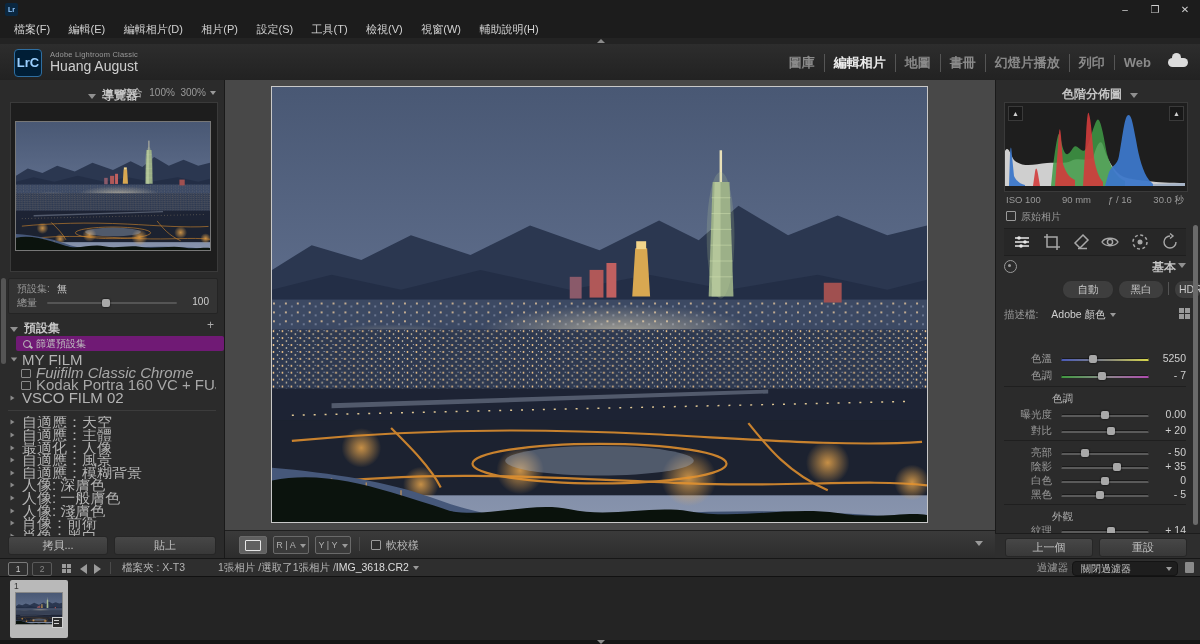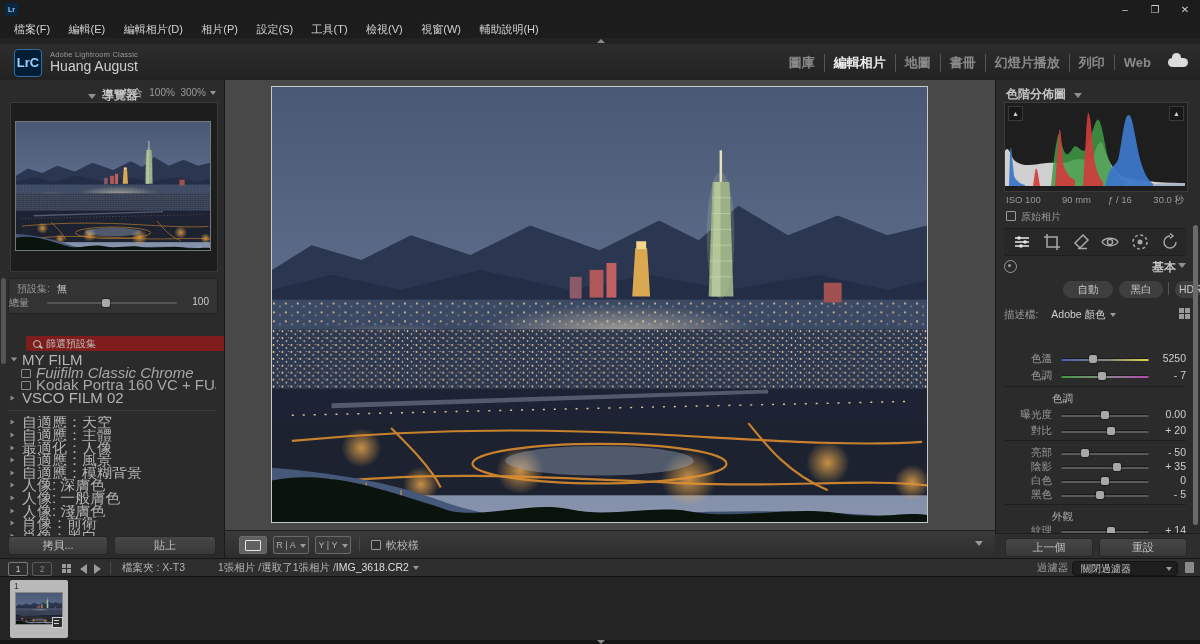--- a/index.html
+++ b/index.html
@@ -42,21 +42,21 @@
   .navbox{left:10px;top:22px;width:206px;height:168px;background:#1d1d1d;border:1px solid #3a3a3a;}
   .navimg{position:absolute;left:5px;top:19px;width:194px;height:128px;outline:1px solid #777;}
   
   .pcur{left:8px;top:198px;width:208px;height:34px;background:#333;border:1px solid #242424;border-radius:2px;font-size:10px;color:#9a9a9a;}
   .pcur .v{color:#cfcfcf;}
   .amttrack{position:absolute;left:38px;top:23px;width:130px;height:2px;background:#555;border-radius:1px;}
   .amttrack .thumb{top:-3px;}
   
   .phead2{left:10px;top:238px;width:206px;height:16px;}
   .plus{position:absolute;right:2px;top:0;font-size:12px;color:#aaa;}
-  .pfilter{left:26px;top:256px;width:208px;height:15px;background:#7f1d1d;border-radius:2px;font-size:10px;color:#c0c0c0;line-height:15px;}
+  .pfilter{left:16px;top:256px;width:208px;height:15px;background:#701a75;border-radius:2px;font-size:10px;color:#c0c0c0;line-height:15px;}
   .mag{display:inline-block;width:6px;height:6px;border:1.5px solid #bbb;border-radius:50%;margin:0 5px 0 7px;position:relative;top:1px;}
   .mag::after{content:"";position:absolute;left:5px;top:5px;width:4px;height:1.5px;background:#bbb;transform:rotate(40deg);}
   .plist{left:8px;top:274px;width:208px;height:180px;font-size:15px;color:#b4b4b4;}
   .prow{position:relative;height:12.6px;line-height:12.6px;padding-left:14px;white-space:nowrap;overflow:hidden;}
   .prow .tri-r,.prow .tri-d{position:absolute;left:2px;top:3px;transform:scale(.8);}
   .prow.indent{padding-left:28px;color:#a8a8a8;}
   .pbox{position:absolute;left:13px;top:2px;width:8px;height:7px;border:1px solid #8a8a8a;border-radius:1px;}
   .pdivider{height:6px;border-bottom:1px solid #3c3c3c;margin-bottom:5px;}
   .ital{font-style:italic;color:#9a9a9a;}
   .lbtns{left:8px;top:456px;width:208px;}
@@ -68,21 +68,21 @@
   .photo{left:272px;top:87px;width:655px;height:435px;outline:1px solid #c9c9c9;background:#333;}
   .toolbar{left:225px;top:530px;width:770px;height:28px;background:linear-gradient(#3a3a3a,#2c2c2c);border-top:1px solid #1f1f1f;}
   .vbtn{position:absolute;top:5px;height:16px;border:1px solid #6a6a6a;border-radius:2px;background:#3a3a3a;color:#b0b0b0;
         font-size:9px;text-align:center;line-height:16px;}
   .vbtn.active{background:#606060;}
   .loupe-inner{position:absolute;left:5px;top:3px;width:14px;height:9px;border:1.5px solid #e6e6e6;border-radius:1px;}
   .ddc{display:inline-block;width:0;height:0;border-left:3px solid transparent;border-right:3px solid transparent;border-top:4px solid #9a9a9a;margin-left:4px;vertical-align:middle;}
   .cb{display:inline-block;width:8px;height:8px;border:1px solid #9a9a9a;border-radius:1px;background:#2c2c2c;vertical-align:-1px;margin-right:5px;}
   .tb-dd{position:absolute;right:12px;top:10px;width:0;height:0;border-left:4px solid transparent;border-right:4px solid transparent;border-top:5px solid #9a9a9a;}
   
-  .histhdr{left:10px;top:4px;width:188px;height:16px;text-align:left;}
+  .histhdr{left:10px;top:4px;width:188px;height:16px;text-align:center;}
   .histhdr .tri-d{margin:0 0 0 8px;}
   .histbox{left:8px;top:22px;width:182px;height:88px;background:#1e1e1e;border:1px solid #3a3a3a;}
   .clipbtn{position:absolute;top:3px;width:13px;height:13px;background:#181818;border:1px solid #3a3a3a;color:#cfcfcf;font-size:7px;text-align:center;line-height:13px;}
   .histinfo{left:8px;top:114px;width:182px;height:12px;font-size:9.5px;color:#9a9a9a;}
   .histinfo span{position:absolute;top:0;}
   .origrow{left:10px;top:130px;width:182px;font-size:10px;color:#9a9a9a;}
   .tools{left:8px;top:148px;width:182px;height:26px;border-top:1px solid #1f1f1f;border-bottom:1px solid #1f1f1f;background:#272727;}
   .tool{position:absolute;top:3px;width:20px;height:20px;}
   .tool svg{width:20px;height:20px;}
   .basichdr{left:8px;top:178px;width:188px;height:18px;}
@@ -274,25 +274,29 @@
   <div class="abs navbox">
     <div class="navimg">
       <svg class="scene" width="194" height="128" viewBox="0 0 660 440" preserveAspectRatio="none">
           <use href="#cityscene"></use>
         </svg>
     </div>
   </div>
   <div class="abs pcur">
     <span style="position:absolute;left:8px;top:3px">預設集:</span>
     <span class="v" style="position:absolute;left:48px;top:3px">無</span>
-    <span style="position:absolute;left:0;top:17px">總量</span>
+    <span style="position:absolute;left:8px;top:17px">總量</span>
     <span class="amttrack">
         <i class="thumb" style="left: calc(45% - 4px);"></i>
       </span>
     <span class="v" style="position:absolute;right:8px;top:17px">100</span>
+  </div>
+  <div class="abs phead2">
+    <span class="tri-d"></span><span class="phead">預設集</span>
+    <span class="plus">+</span>
   </div>
   <div class="abs pfilter">
     <span class="mag"></span><span>篩選預設集</span>
   </div>
   <div class="abs plist">
     <div class="prow"><span class="tri-d"></span><span>MY FILM</span></div>
     <div class="prow indent ital"><span class="pbox"></span><span>Fujifilm Classic Chrome</span></div>
     <div class="prow indent"><span class="pbox"></span><span>Kodak Portra 160 VC + FUJIFILM CLASSIC N...</span></div>
     <div class="prow"><span class="tri-r"></span><span>VSCO FILM 02</span></div>
     <div class="pdivider"></div>

